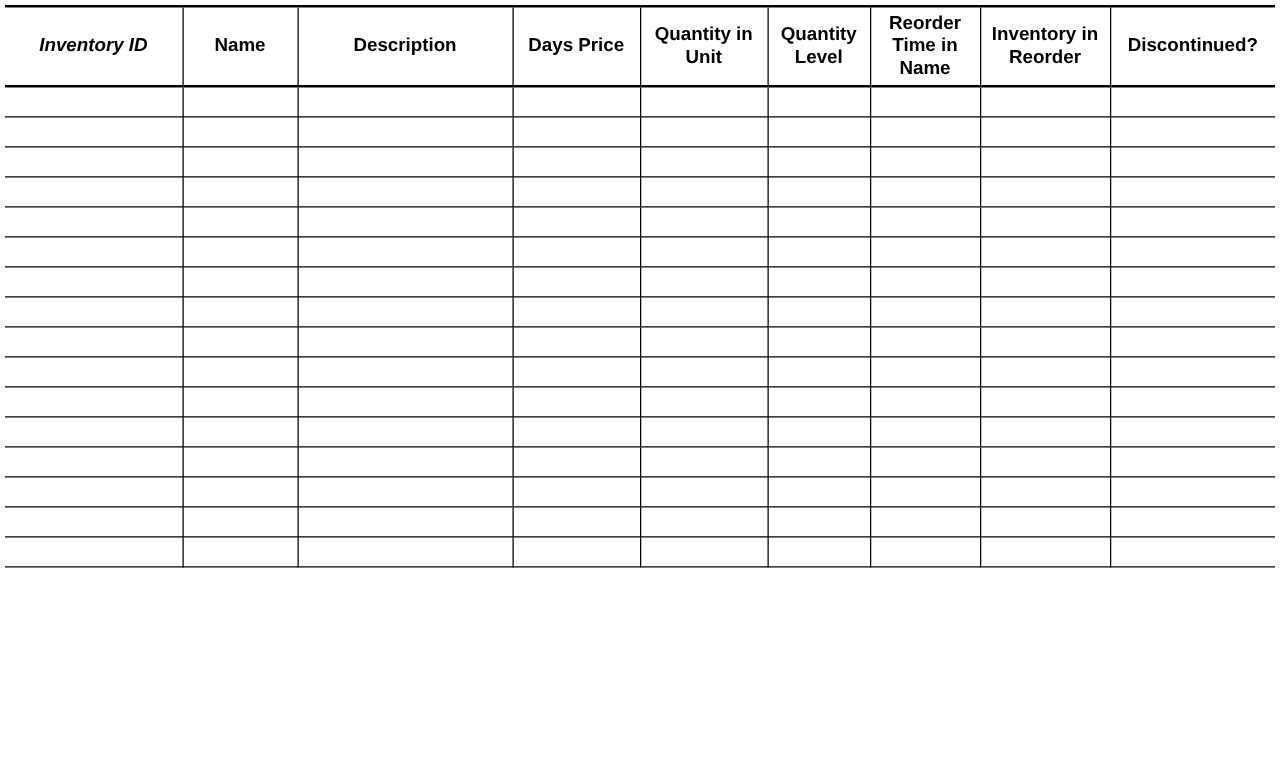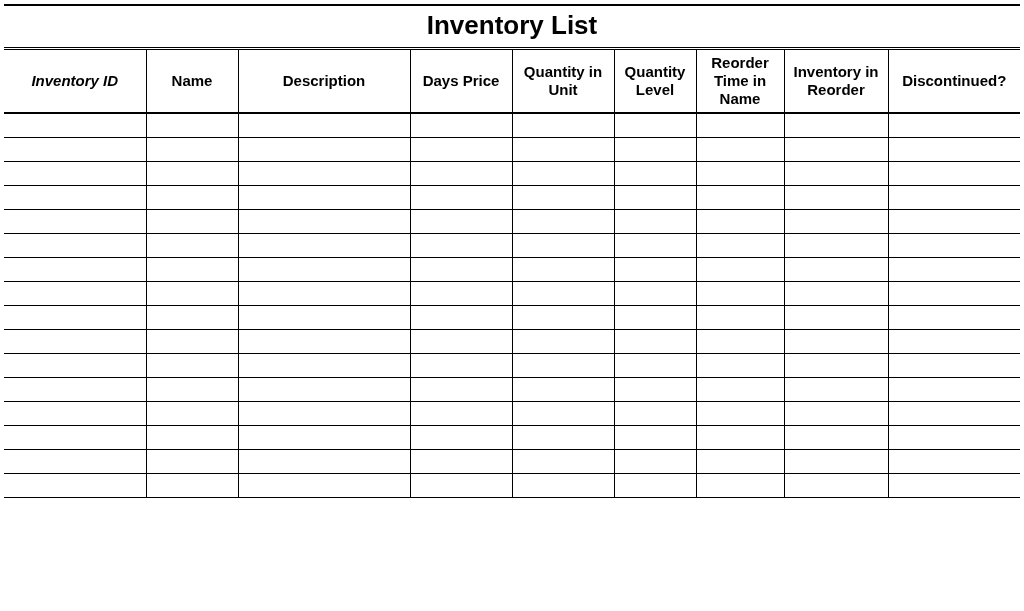--- a/index.html
+++ b/index.html
@@ -70,21 +70,20 @@
     .col-qtyreorder { width: 104px; }
     .col-disc { width: 132px; }
     .blank-area {
       height: 120px;
     }
   </style>
 </head>
 <body>
 
 <div class="container">
-  <div class="title">Inventory List</div>
   <table>
     <colgroup>
       <col class="col-id">
       <col class="col-name">
       <col class="col-desc">
       <col class="col-price">
       <col class="col-qtystock">
       <col class="col-reorderlevel">
       <col class="col-reordertime">
       <col class="col-qtyreorder">

